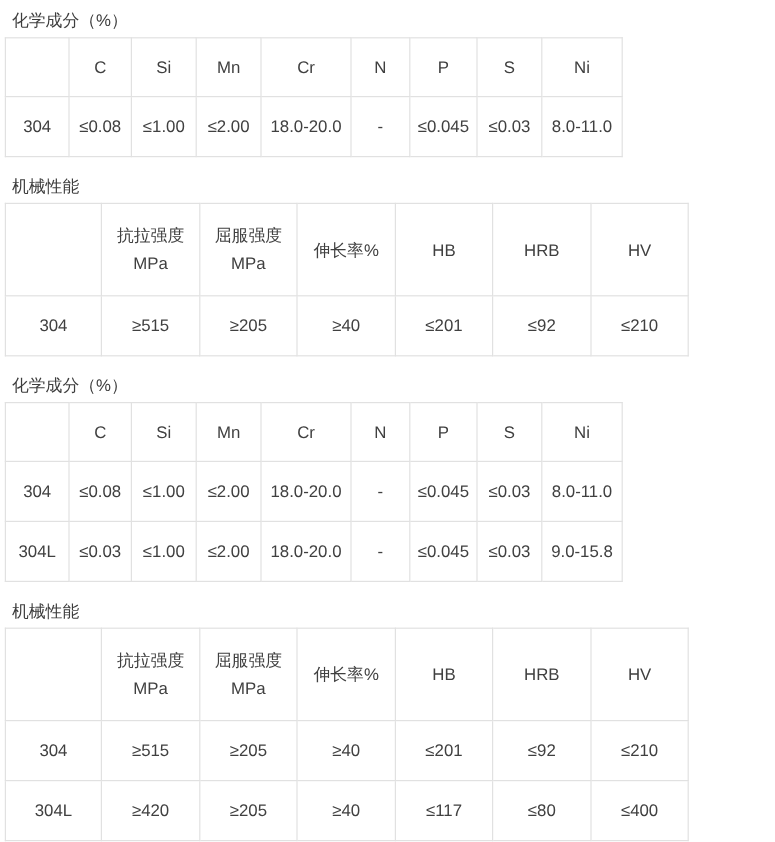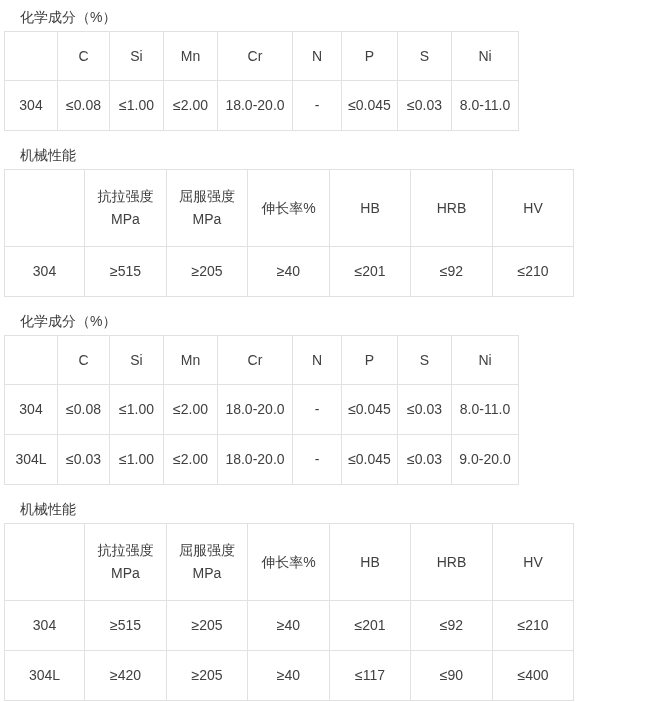--- a/index.html
+++ b/index.html
@@ -10,21 +10,21 @@
   body {
     width: 646px;
     min-height: 702px;
     padding: 9px 0 6px 4px;
     font-family: "Liberation Sans", "DejaVu Sans", sans-serif;
     color: #404040;
   }
   .section { margin-bottom: 16px; }
   .section:last-child { margin-bottom: 0; }
   .section-title {
-    margin: 0 0 6px 16px;
+    margin: 0 0 6px 6px;
     font-size: 14px;
     line-height: 16px;
     font-weight: normal;
     color: #3d3d3d;
   }
   table.tbl {
     border-collapse: collapse;
     table-layout: fixed;
     background: #ffffff;
   }
@@ -193,21 +193,21 @@
         </tr>
         <tr>
           <td>304L</td>
           <td>≤0.03</td>
           <td>≤1.00</td>
           <td>≤2.00</td>
           <td>18.0-20.0</td>
           <td>-</td>
           <td>≤0.045</td>
           <td>≤0.03</td>
-          <td>9.0-20.0</td>
+          <td>9.0-15.8</td>
         </tr>
       </tbody>
     </table>
   </div>
 
   <div class="section">
     <p class="section-title">机械性能</p>
     <table class="tbl mech">
       <colgroup>
         <col style="width:80px">
@@ -259,20 +259,20 @@
           <td>≤201</td>
           <td>≤92</td>
           <td>≤210</td>
         </tr>
         <tr>
           <td>304L</td>
           <td>≥420</td>
           <td>≥205</td>
           <td>≥40</td>
           <td>≤117</td>
-          <td>≤90</td>
+          <td>≤80</td>
           <td>≤400</td>
         </tr>
       </tbody>
     </table>
   </div>
 
 </div>
 
 </body></html>

